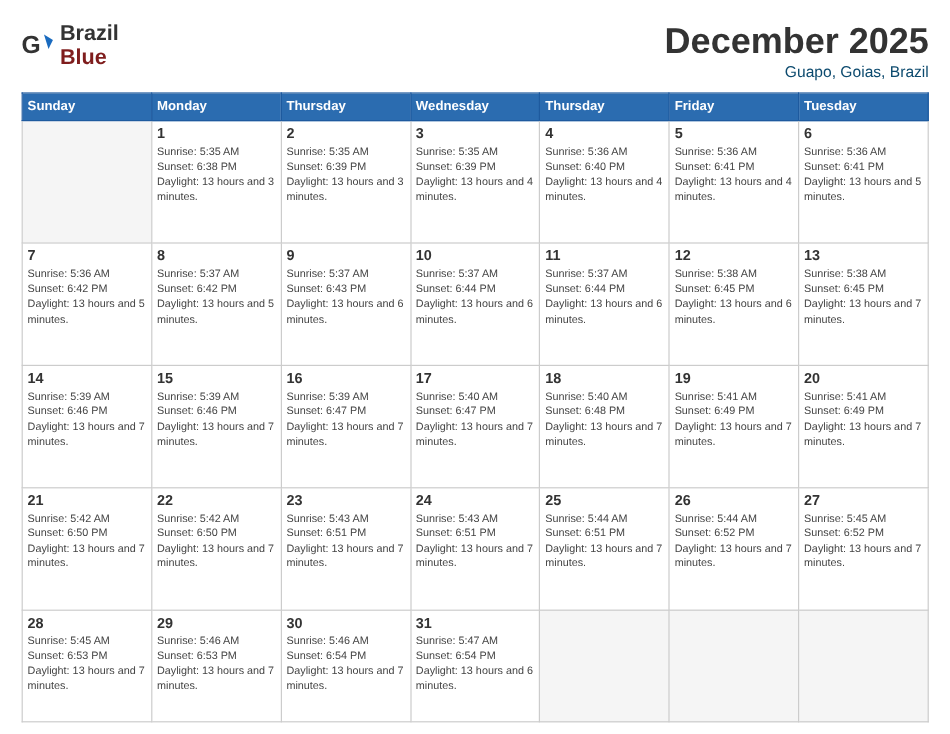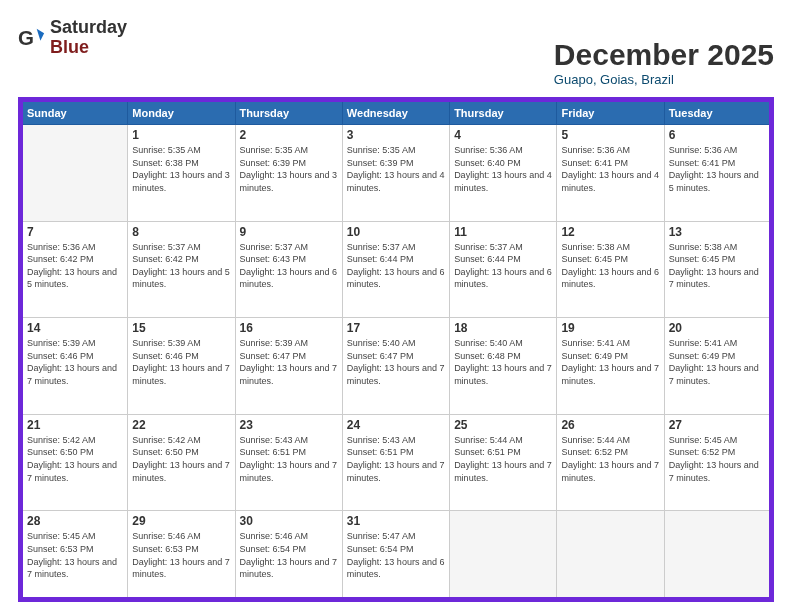--- a/index.html
+++ b/index.html
@@ -35,34 +35,34 @@
       line-height: 1.1;
     }
     .logo-general { color: #333; }
     .logo-blue { color: #7f1d1d; }
     .logo-icon {
       width: 28px;
       height: 28px;
       margin-right: 4px;
     }
     .title-block {
-      margin-top: 20px;
+      text-align: right;
     }
     .month-title {
       font-size: 30px;
       font-weight: bold;
       color: #333;
     }
     .location {
       font-size: 13px;
       color: #0c4a6e;
     }
     .calendar {
       flex: 1;
-      border: 5px solid #6d28d9;
+      border: 1px solid #6d28d9;
       border-collapse: collapse;
       width: 100%;
       table-layout: fixed;
     }
     .calendar th {
       background: #2b6cb0;
       color: #fff;
       font-size: 11px;
       font-weight: bold;
       padding: 5px 4px;
@@ -100,21 +100,21 @@
 <body>
 
 <div class="page">
   <div class="header">
     <div class="logo">
       <svg class="logo-icon" viewBox="0 0 30 30">
         <text x="0" y="22" font-size="22" fill="#333" font-weight="bold">G</text>
         <polygon points="20,5 28,10 24,18" fill="#1a6bbf"></polygon>
       </svg>
       <div class="logo-text">
-        <span class="logo-general">Saturday</span>
+        <span class="logo-general">Brazil</span>
         <span class="logo-blue">Blue</span>
       </div>
     </div>
     <div class="title-block">
       <div class="month-title">December 2025</div>
       <div class="location">Guapo, Goias, Brazil</div>
     </div>
   </div>
 
   <table class="calendar">

